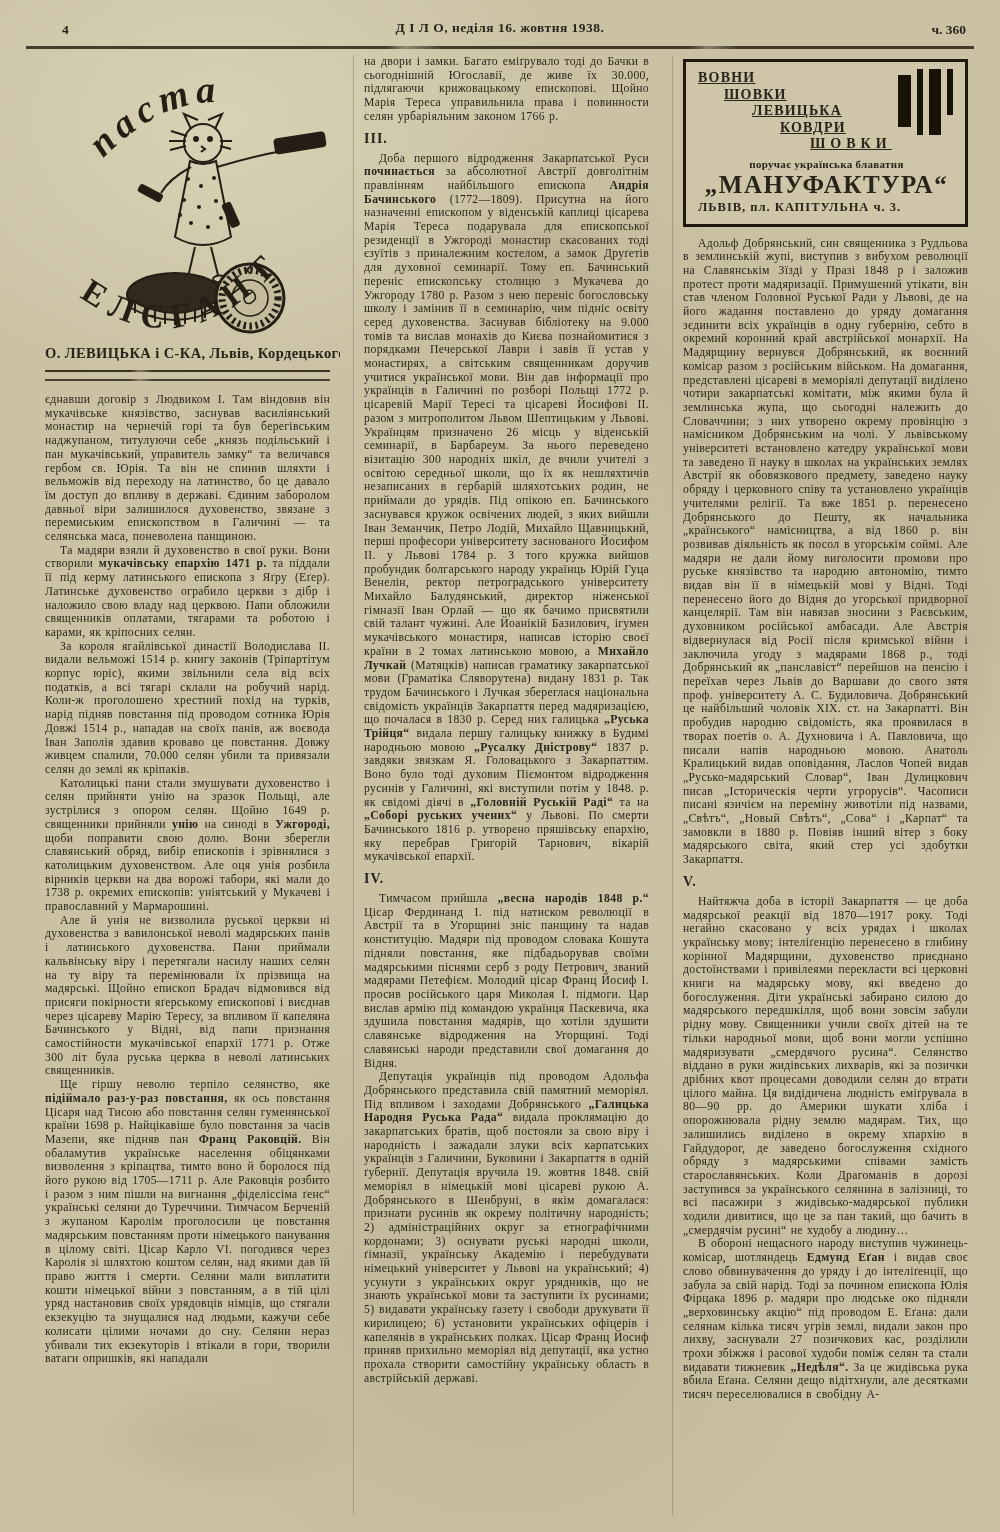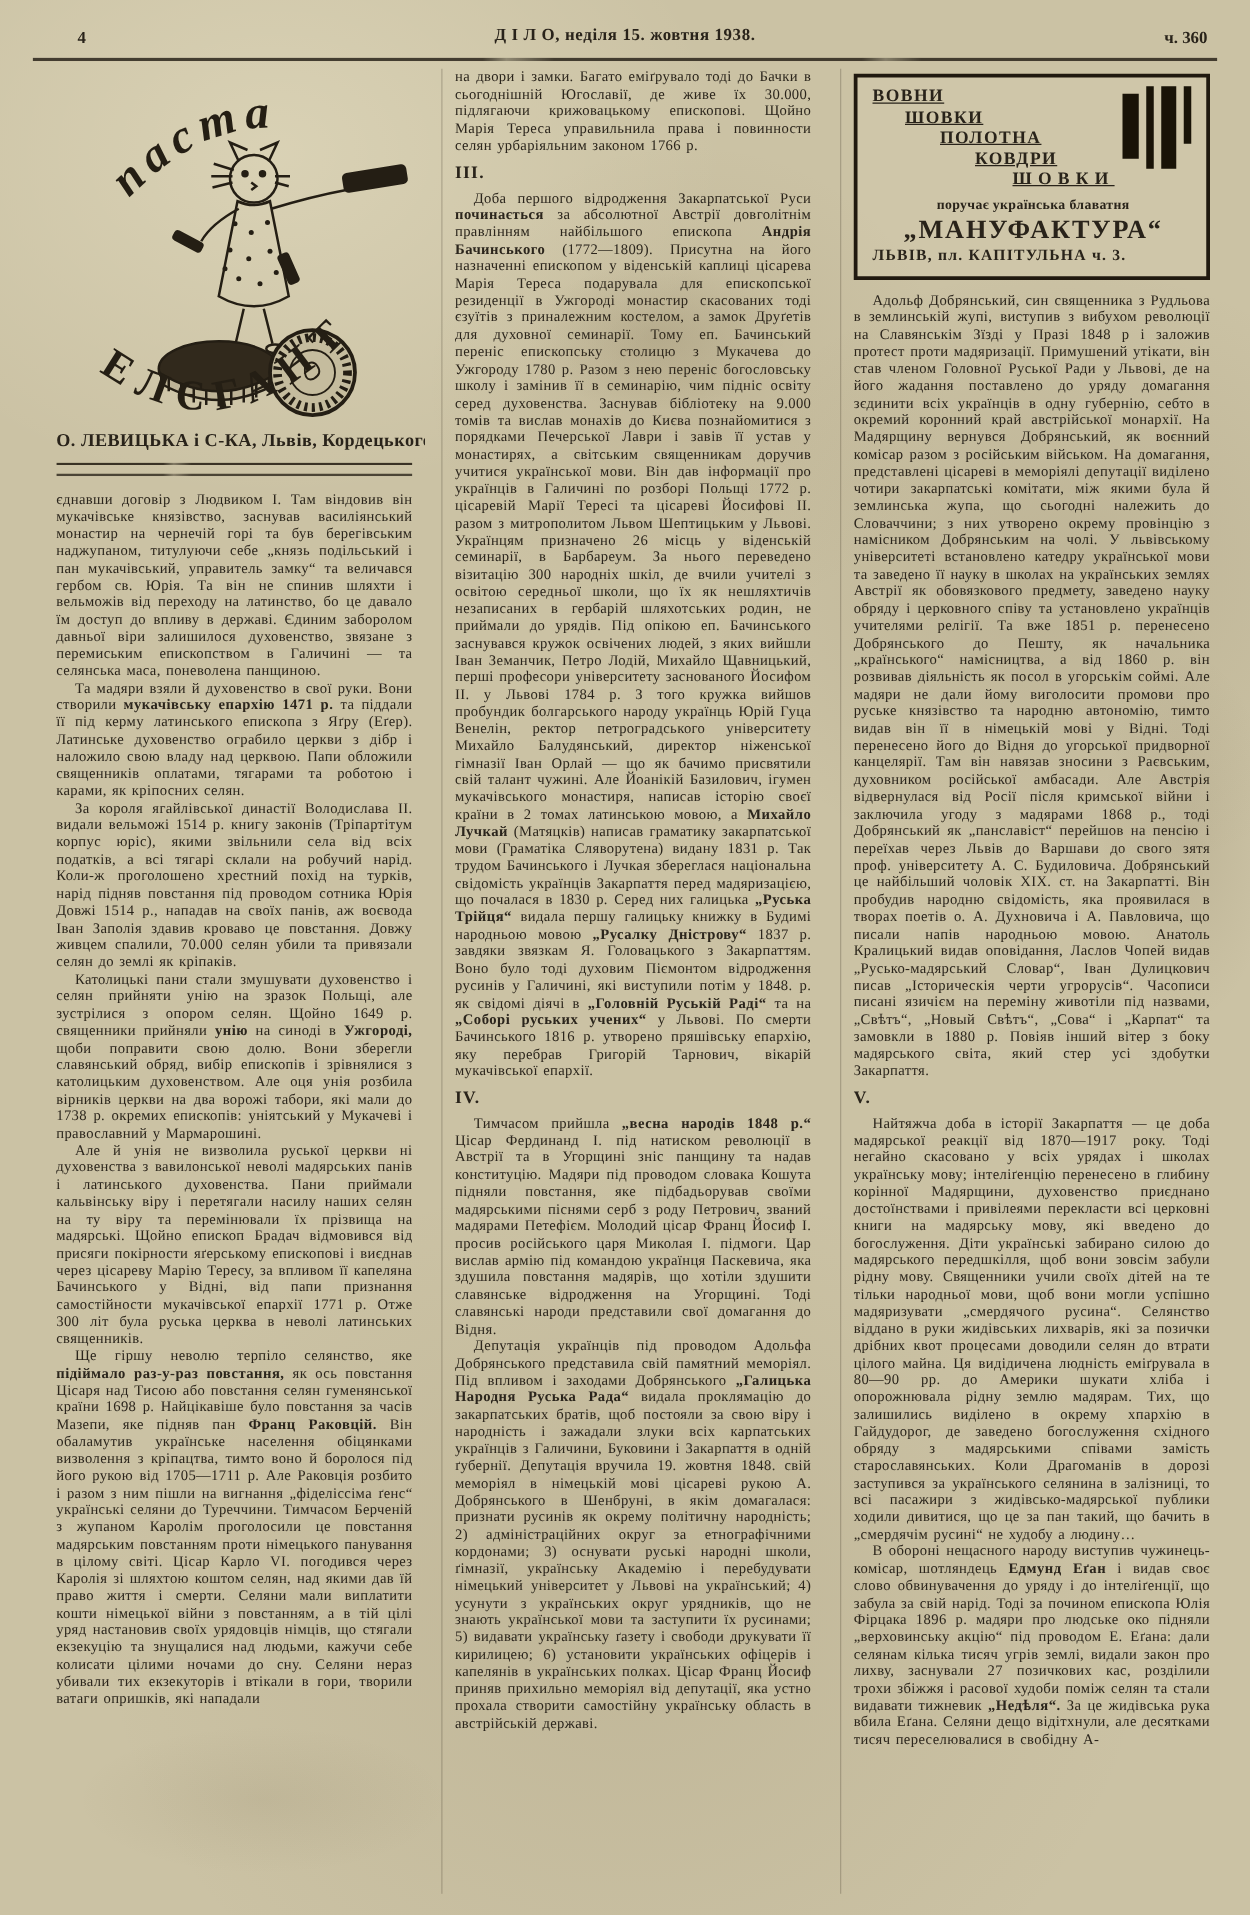--- a/index.html
+++ b/index.html
@@ -51,34 +51,34 @@
   
   .man-ad{position:relative;border:3px solid #20190f;margin:4px 0 10px 0;padding:8px 10px 9px 12px;background:rgba(255,252,235,.08);}
   .man-ad .prod{font-weight:bold;font-size:14px;line-height:16.5px;letter-spacing:1.2px;white-space:nowrap;text-decoration:underline;}
   .man-ad .prod.i1{padding-left:26px;}
   .man-ad .prod.i2{padding-left:54px;}
   .man-ad .prod.i3{padding-left:82px;}
   .man-ad .prod.i4{padding-left:112px;letter-spacing:5px;}
   .man-ad .bars{position:absolute;top:7px;right:12px;display:flex;align-items:flex-start;gap:6px;height:70px;}
   .man-ad .bars i{display:block;background:#191307;}
   .man-ad .tagline{font-weight:bold;font-size:11px;text-align:center;margin-top:5px;letter-spacing:.3px;white-space:nowrap;}
-  .man-ad .brand{font-weight:bold;font-size:21px;text-align:center;letter-spacing:1.5px;margin-top:1px;white-space:nowrap;}
+  .man-ad .brand{font-weight:bold;font-size:25px;text-align:center;letter-spacing:1.5px;margin-top:1px;white-space:nowrap;}
   .man-ad .addr{font-weight:bold;font-size:12.5px;letter-spacing:1px;margin-top:1px;white-space:nowrap;}
 </style>
 </head>
 <body>
 
 <div class="page">
   <div class="stain s1"></div>
   <div class="stain s2"></div>
   <div class="stain s3"></div>
 
   <div class="hdr">
     <span class="pgnum">4</span>
-    <span class="mast">Д І Л О,  неділя 15. жовтня 1938.</span>
+    <span class="mast">Д І Л О,  неділя 16. жовтня 1938.</span>
     <span class="issue">ч. 360</span>
   </div>
   <div class="hdr-rule"></div>
 
   <div class="cols">
 
     <section class="col">
       <div class="pasta-ad">
         <svg width="288" height="288" viewBox="0 0 288 288">
           <defs>
@@ -165,21 +165,21 @@
     <section class="col">
       <div class="man-ad">
         <div class="bars">
           <i style="width:13px;height:52px;margin-top:6px"></i>
           <i style="width:6px;height:66px"></i>
           <i style="width:12px;height:66px"></i>
           <i style="width:6px;height:46px"></i>
         </div>
         <div class="prod i0">ВОВНИ</div>
         <div class="prod i1">ШОВКИ</div>
-        <div class="prod i2">ПОЛОТНА</div>
+        <div class="prod i2">ЛЕВИЦЬКА</div>
         <div class="prod i3">КОВДРИ</div>
         <div class="prod i4">ШОВКИ</div>
         <div class="tagline">поручає українська блаватня</div>
         <div class="brand">„МАНУФАКТУРА“</div>
         <div class="addr">ЛЬВІВ, пл. КАПІТУЛЬНА ч. 3.</div>
       </div>
       <div class="text">
           <p class="para">Адольф Добрянський, син священника з Рудльова в землинській жупі, виступив з вибухом революції на Славянськім Зїзді у Празі 1848 р і заложив протест проти мадяризації. Примушений утікати, він став членом Головної Руської Ради у Львові, де на його жадання поставлено до уряду домагання зєдинити всіх українців в одну губернію, себто в окремий коронний край австрійської монархії. На Мадярщину вернувся Добрянський, як воєнний комісар разом з російським військом. На домагання, представлені цісареві в меморіялі депутації виділено чотири закарпатські комітати, між якими була й землинська жупа, що сьогодні належить до Словаччини; з них утворено окрему провінцію з намісником Добрянським на чолі. У львівському університеті встановлено катедру української мови та заведено її науку в школах на українських землях Австрії як обовязкового предмету, заведено науку обряду і церковного співу та установлено українців учителями релігії. Та вже 1851 р. перенесено Добрянського до Пешту, як начальника „країнського“ намісництва, а від 1860 р. він розвивав діяльність як посол в угорськім соймі. Але мадяри не дали йому виголосити промови про руське князівство та народню автономію, тимто видав він її в німецькій мові у Відні. Тоді перенесено його до Відня до угорської придворної канцелярії. Там він навязав зносини з Раєвським, духовником російської амбасади. Але Австрія відвернулася від Росії після кримської війни і заключила угоду з мадярами 1868 р., тоді Добрянський як „панславіст“ перейшов на пенсію і переїхав через Львів до Варшави до свого зятя проф. університету А. С. Будиловича. Добрянський це найбільший чоловік XIX. ст. на Закарпатті. Він пробудив народню свідомість, яка проявилася в творах поетів о. А. Духновича і А. Павловича, що писали напів народньою мовою. Анатоль Кралицький видав оповідання, Ласлов Чопей видав „Русько-мадярський Словар“, Іван Дулицкович писав „Історическія черти угрорусів“. Часописи писані язичієм на переміну животіли під назвами, „Свѣтъ“, „Новый Свѣтъ“, „Сова“ і „Карпат“ та замовкли в 1880 р. Повіяв інший вітер з боку мадярського світа, який стер усі здобутки Закарпаття.</p>
           <h4 class="sec-head">V.</h4>
           <p class="para">Найтяжча доба в історії Закарпаття — це доба мадярської реакції від 1870—1917 року. Тоді негайно скасовано у всіх урядах і школах українську мову; інтеліґенцію перенесено в глибину корінної Мадярщини, духовенство приєднано достоїнствами і привілеями перекласти всі церковні книги на мадярську мову, які введено до богослуження. Діти українські забирано силою до мадярського передшкілля, щоб вони зовсім забули рідну мову. Священники учили своїх дітей на те тільки народньої мови, щоб вони могли успішно мадяризувати „смердячого русина“. Селянство віддано в руки жидівських лихварів, які за позички дрібних квот процесами доводили селян до втрати цілого майна. Ця видідичена людність еміґрувала в 80—90 рр. до Америки шукати хліба і опорожнювала рідну землю мадярам. Тих, що залишились виділено в окрему хпархію в Гайдудорог, де заведено богослуження східного обряду з мадярськими співами замість старославянських. Коли Драгоманів в дорозі заступився за українського селянина в залізниці, то всі пасажири з жидівсько-мадярської публики ходили дивитися, що це за пан такий, що бачить в „смердячім русині“ не худобу а людину…</p>

